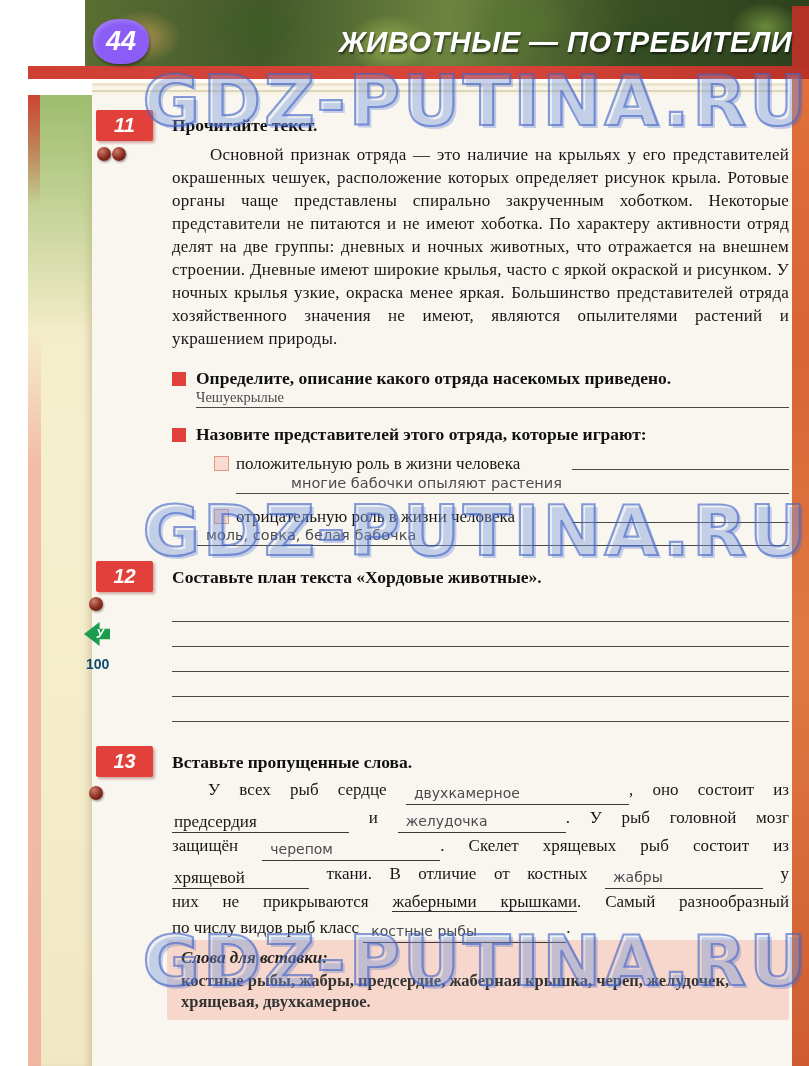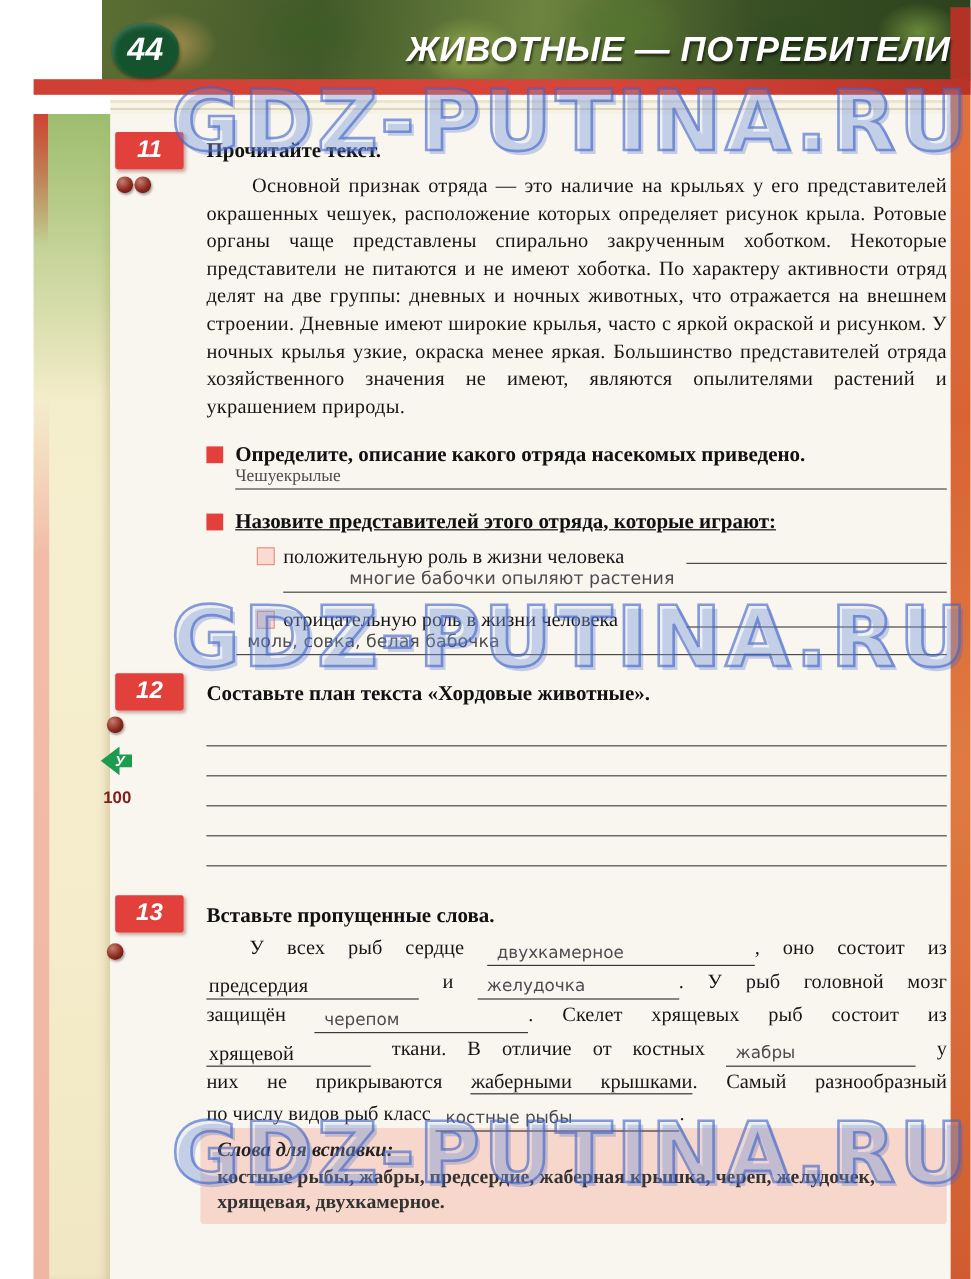--- a/index.html
+++ b/index.html
@@ -13,21 +13,21 @@
       radial-gradient(55px 38px at 8% 55%, #a98f4e 0%, rgba(169,143,78,0) 70%),
       radial-gradient(70px 45px at 24% 40%, #3e5d26 0%, rgba(62,93,38,0) 70%),
       radial-gradient(60px 42px at 42% 65%, #91a94e 0%, rgba(145,169,78,0) 70%),
       radial-gradient(75px 48px at 60% 35%, #55752f 0%, rgba(85,117,47,0) 70%),
       radial-gradient(65px 42px at 79% 60%, #2f4b20 0%, rgba(47,75,32,0) 70%),
       radial-gradient(50px 35px at 94% 40%, #6b8a3a 0%, rgba(107,138,58,0) 70%),
       linear-gradient(95deg,#5a6e33 0%,#43592a 25%,#6d8440 50%,#394f24 75%,#2c411d 100%);}
   .title{left:240px;top:26px;width:552px;text-align:right;color:#ffffff;
     font:italic bold 29px "Liberation Sans",sans-serif;letter-spacing:.5px;
     text-shadow:1px 2px 2px rgba(0,0,0,.55);z-index:6;}
-  .badge{left:93px;top:19px;width:56px;height:45px;background:#14532d;border-radius:46%;
+  .badge{left:93px;top:19px;width:56px;height:45px;background:#8b5cf6;border-radius:46%;
     display:flex;align-items:center;justify-content:center;color:#fff;
     font:italic bold 27px "Liberation Sans",sans-serif;z-index:7;
     box-shadow:inset 2px 3px 4px rgba(255,255,255,.18),1px 2px 3px rgba(0,0,0,.4);}
   .topbar{left:28px;top:66px;width:781px;height:13px;
     background:linear-gradient(90deg,#cf4034,#d8453a 60%,#b93228);z-index:4;}
   .edges{left:92px;top:79px;width:697px;height:16px;
     background:repeating-linear-gradient(180deg,#fdfcf8 0 4px,#ece4cc 4px 7px,#f8f4e8 7px 11px,#ded6b8 11px 13px,#f6f2e6 13px 16px);}
   .rightbar{left:792px;top:6px;width:17px;height:1060px;
     background:linear-gradient(180deg,#b23226 0,#b23226 64px,#e0703c 70px,#d86434 340px,#e07a42 640px,#cf5c30 100%);}
   .leftband{left:28px;top:95px;width:64px;height:971px;
@@ -64,21 +64,21 @@
   .blank .ans{font-size:14px;position:relative;top:-1px;}
   .blank .black-ans{font:17px "Liberation Serif",serif;color:#161616;}
   .uans{border-bottom:1.3px solid #333;}
   .indent{display:inline-block;width:36px;}
 
   
   .u-icon{left:84px;top:622px;width:26px;height:24px;background:#1d9b4e;
     clip-path:polygon(0 50%,60% 0,60% 28%,100% 28%,100% 72%,60% 72%,60% 100%);
     display:flex;align-items:center;justify-content:center;z-index:10;}
   .u-icon span{color:#fff;font:italic bold 12px "Liberation Sans",sans-serif;margin-left:6px;}
-  .pageref{left:86px;top:656px;font:bold 14px "Liberation Sans",sans-serif;color:#7f1d1d;z-index:10;}
+  .pageref{left:86px;top:656px;font:bold 14px "Liberation Sans",sans-serif;color:#0c4a6e;z-index:10;}
 
   
   .wordsbox{left:167px;top:940px;width:594px;padding:8px 14px;background:#f7d7cb;border-radius:3px;z-index:9;}
   .wordsbox .lbl{font:italic bold 17px "Liberation Serif",serif;color:#222;}
   .wordsbox .wrds{font:bold 16.5px "Liberation Serif",serif;color:#333;line-height:21px;margin-top:2px;}
 
   
   .wm{left:0;width:809px;text-align:right;z-index:40;pointer-events:none;user-select:none;
     font-family:"DejaVu Sans",sans-serif;font-weight:bold;font-size:70px;letter-spacing:3px;
     color:rgba(190,210,245,.18);
@@ -109,21 +109,21 @@
 
   <div class="abs h" style="left:172px;top:115px;">Прочитайте текст.</div>
   <div class="abs body-t para">Основной признак отряда — это наличие на крыльях у его представителей окрашенных чешуек, расположение которых определяет рисунок крыла. Ротовые органы чаще представлены спирально закрученным хоботком. Некоторые представители не питаются и не имеют хоботка. По характеру активности отряд делят на две группы: дневных и ночных животных, что отражается на внешнем строении. Дневные имеют широкие крылья, часто с яркой окраской и рисунком. У ночных крылья узкие, окраска менее яркая. Большинство представителей отряда хозяйственного значения не имеют, являются опылителями растений и украшением природы.</div>
 
   <div class="abs sq" style="left:172px;top:372px;"></div>
   <div class="abs h" style="left:196px;top:368px;width:593px;">Определите, описание какого отряда насекомых приведено.</div>
   <div class="abs ans" style="left:196px;top:389px;font-family:Liberation Serif, serif;">Чешуекрылые</div>
   <div class="abs uline" style="left:196px;top:407px;width:593px;"></div>
 
   <div class="abs sq" style="left:172px;top:428px;"></div>
-  <div class="abs h" style="left:196px;top:424px;width:593px;text-decoration:underline;">Назовите представителей этого отряда, которые играют:</div>
+  <div class="abs h" style="left:196px;top:424px;width:593px;">Назовите представителей этого отряда, которые играют:</div>
 
   <div class="abs cb" style="left:214px;top:456px;"></div>
   <div class="abs body-t" style="left:236px;top:452px;">положительную роль в жизни человека</div>
   <div class="abs uline" style="left:572px;top:469px;width:217px;"></div>
   <div class="abs ans" style="left:258px;top:475px;margin-left:33px;">многие бабочки опыляют растения</div>
   <div class="abs uline" style="left:236px;top:493px;width:553px;"></div>
 
   <div class="abs cb" style="left:214px;top:509px;"></div>
   <div class="abs body-t" style="left:236px;top:505px;">отрицательную роль в жизни человека</div>
   <div class="abs uline" style="left:572px;top:522px;width:217px;"></div>

